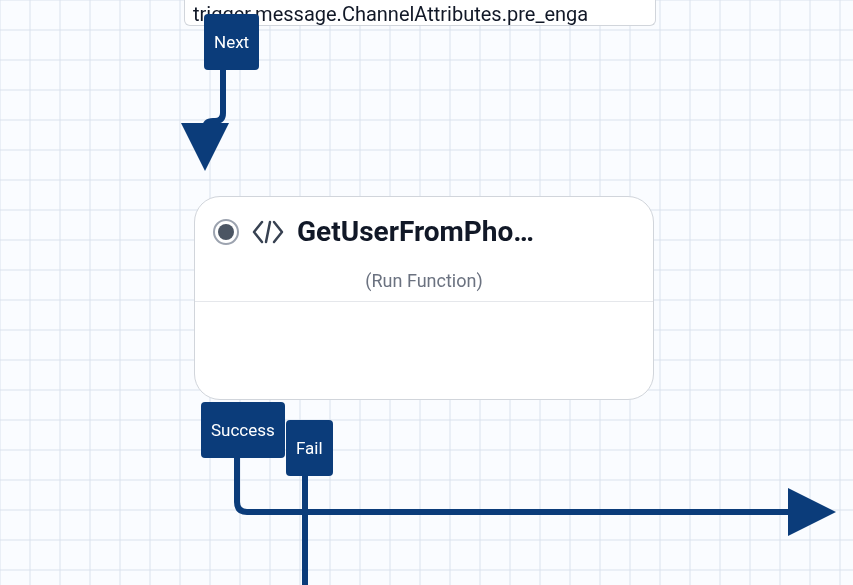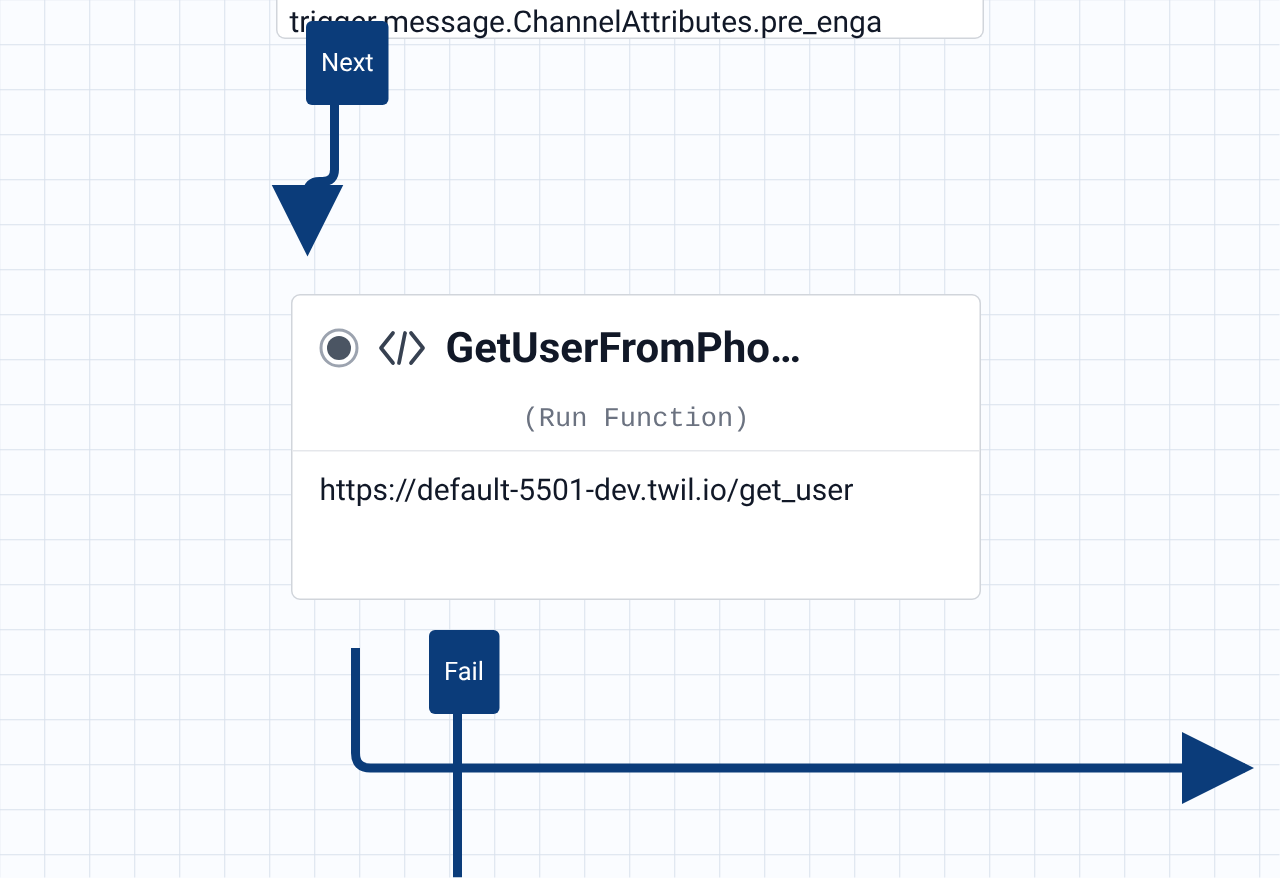--- a/index.html
+++ b/index.html
@@ -61,20 +61,21 @@
     white-space: nowrap;
     overflow: hidden;
   }
 
   .card-main {
     left: 194px;
     top: 196px;
     width: 460px;
     height: 204px;
     padding: 18px 18px 0 18px;
+    border-radius: 26px;
   }
   .card-main .header {
     display: flex;
     align-items: center;
     gap: 12px;
   }
   .circle-dot {
     width: 26px; height: 26px;
     border-radius: 50%;
     border: 2px solid #9ca3af;
@@ -101,21 +102,20 @@
     overflow: hidden;
     text-overflow: ellipsis;
     flex: 1;
   }
   .subtitle {
     text-align: center;
     font-size: 18px;
     color: var(--muted);
     margin-top: 22px;
     margin-bottom: 10px;
-    font-family: Liberation Mono, monospace;
   }
   .divider {
     border: none;
     border-top: 1px solid #e5e7eb;
     margin: 0 -18px;
   }
   .detail {
     font-size: 20px;
     color: var(--text);
     padding-top: 13px;
@@ -169,18 +169,18 @@
         <svg width="34" height="26" viewBox="0 0 34 26">
           <path d="M11 3 L3 13 L11 23" fill="none" stroke="#374151" stroke-width="2.5" stroke-linecap="round" stroke-linejoin="round"></path>
           <path d="M23 3 L31 13 L23 23" fill="none" stroke="#374151" stroke-width="2.5" stroke-linecap="round" stroke-linejoin="round"></path>
           <line x1="19" y1="3" x2="15" y2="23" stroke="#374151" stroke-width="2.5" stroke-linecap="round"></line>
         </svg>
       </span>
       <span class="title">GetUserFromPho…</span>
     </div>
     <div class="subtitle">(Run Function)</div>
     <hr class="divider">
-    <div class="detail">https://default-5501-dev.twil.io/get_user</div>
   </div>
 
+  <div class="port port-success">Success</div>
   <div class="port port-fail">Fail</div>
 
 </div>
 
 </body></html>

